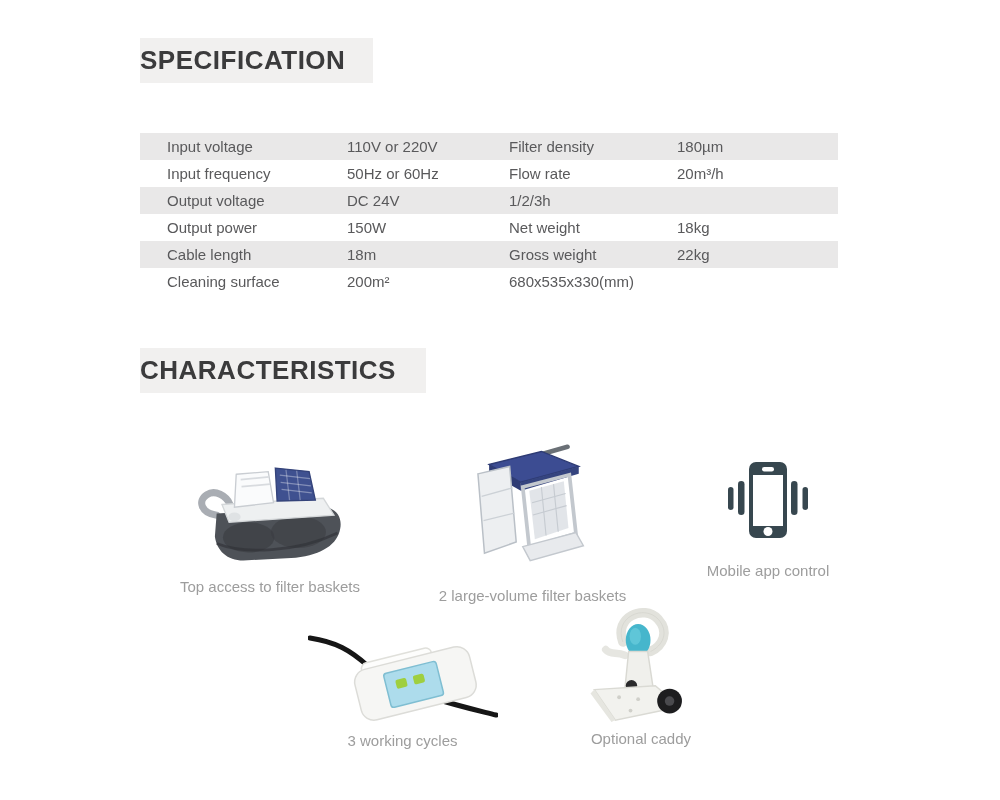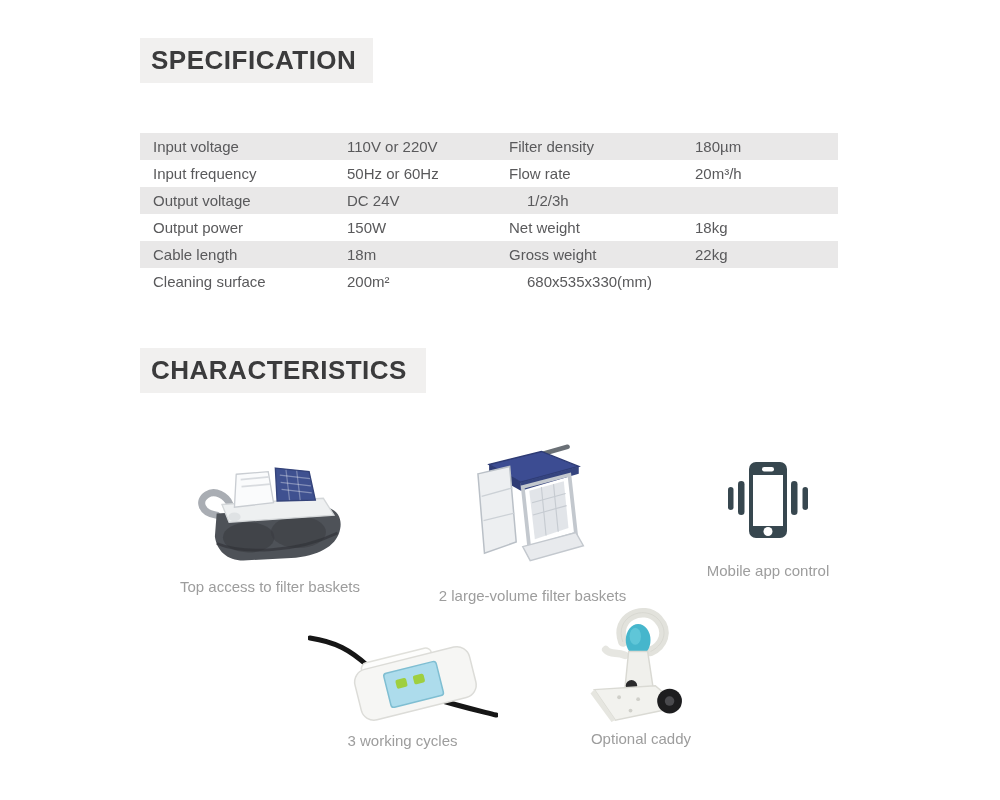--- a/index.html
+++ b/index.html
@@ -8,39 +8,38 @@
 
   .heading {
     position: absolute;
     background: #f1f0ef;
     color: #3b3b3c;
     font-size: 26px;
     font-weight: bold;
     letter-spacing: 0.5px;
     line-height: 45px;
     height: 45px;
-    padding-left: 11px;
   }
   .spec-heading  { left: 140px; top: 38px;  width: 233px; }
   .chars-heading { left: 140px; top: 348px; width: 286px; }
 
   .spec-table { position: absolute; left: 140px; top: 133px; width: 698px; }
   .spec-row {
     display: grid;
     grid-template-columns: 207px 162px 168px 1fr;
     height: 27px;
     line-height: 27px;
     font-size: 15px;
     color: #59595b;
   }
   .spec-row.odd { background: #e9e8e8; }
-  .spec-row .c1 { padding-left: 13px; }
+  .spec-row .c1 { padding-left: 27px; }
   .spec-row .c2 { padding-left: 0; }
   .spec-row .c3 { padding-left: 0; }
-  .spec-row .c4 { padding-left: 0; margin-left: 18px; }
+  .spec-row .c4 { padding-left: 0; }
 
   figure { position: absolute; display: flex; flex-direction: column; align-items: center; }
   figure .imgbox { display: flex; align-items: flex-end; justify-content: center; }
   figcaption {
     font-size: 15px;
     color: #9d9d9d;
     white-space: nowrap;
     text-align: center;
   }
   .fig-robot   { left: 160px; top: 448px; width: 220px; }

